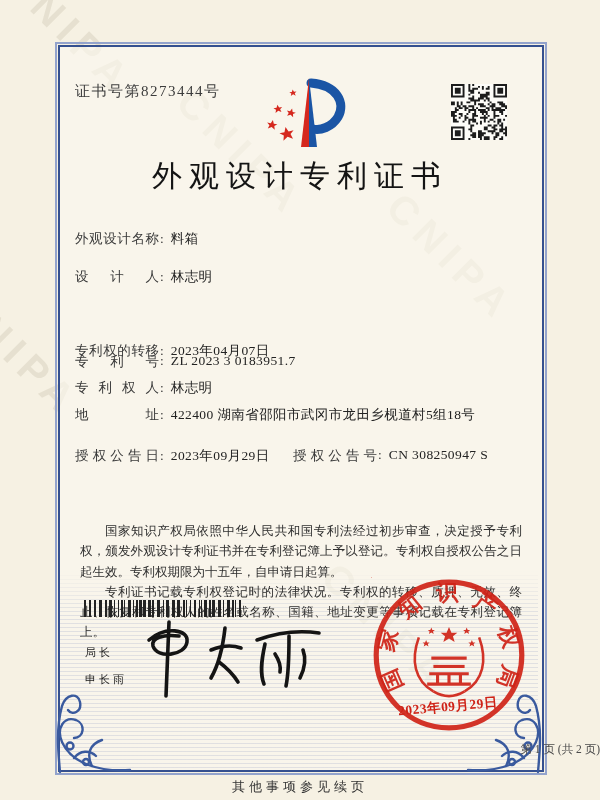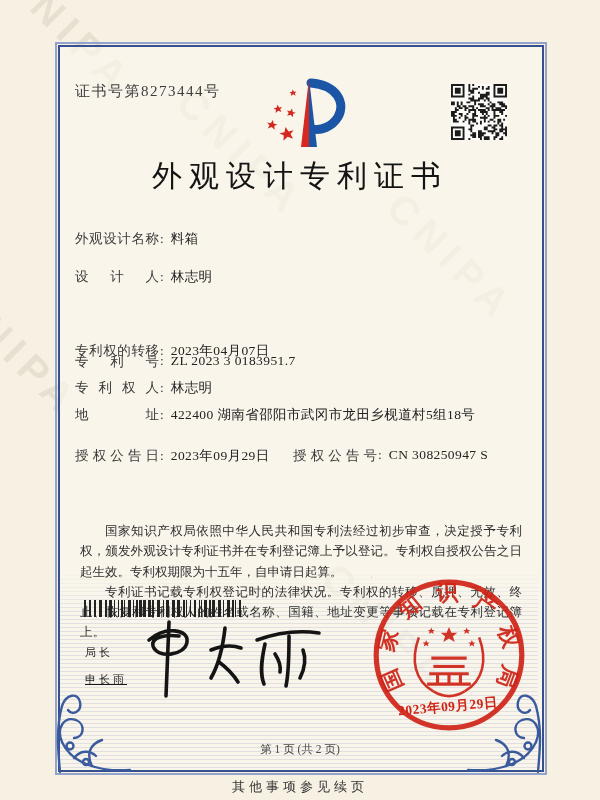--- a/index.html
+++ b/index.html
@@ -30,21 +30,21 @@
   .paras{left:80px;top:481px;width:442px;z-index:5;font-size:12.5px;line-height:1.62;
          text-align:justify;color:#2e2e2e;margin-top:40px;}
   .paras p{margin:0;text-indent:2em;}
   .barcode{left:84px;top:600px;z-index:5;}
   .signer{z-index:5;font-family:"Liberation Sans","DejaVu Sans",sans-serif;
           font-size:11px;letter-spacing:3px;color:#1a1a1a;}
   .signature{left:133px;top:616px;z-index:6;}
   .seal{left:371px;top:577px;z-index:7;}
   .seal-date{left:377px;top:698px;width:142px;text-align:center;z-index:8;
       font-size:13.5px;font-weight:700;color:#cf2317;letter-spacing:0.5px;transform:rotate(-5deg);}
-  .page-note{left:0;top:742px;width:600px;text-align:center;font-size:11.5px;color:#4a4a4a;z-index:5;}
+  .page-note{left:0;top:742px;width:600px;text-align:right;font-size:11.5px;color:#4a4a4a;z-index:5;}
   .cont-note{left:0;top:778px;width:600px;text-align:center;font-size:13px;letter-spacing:4px;color:#333;z-index:5;}
   .ornament{z-index:4;}
 </style>
 </head>
 <body>
 
 <span class="wm" style="left:-12px;top:8px;">CNIPA</span>
 <span class="wm" style="left:160px;top:130px;">CNIPA</span>
 <span class="wm" style="left:370px;top:235px;">CNIPA</span>
 <span class="wm" style="left:-65px;top:330px;">CNIPA</span>
@@ -174,21 +174,21 @@
       <rect x="134" y="0" width="3" height="17"></rect>
       <rect x="139" y="0" width="1" height="17"></rect>
       <rect x="143" y="0" width="3" height="17"></rect>
       <rect x="148" y="0" width="2" height="17"></rect>
       <rect x="151" y="0" width="1" height="17"></rect>
       <rect x="155" y="0" width="2" height="17"></rect>
     </g>
 </svg>
 
 <div class="abs signer" style="left:85px;top:645px;">局长</div>
-<div class="abs signer" style="left:85px;top:672px;text-decoration:underline;">申长雨</div>
+<div class="abs signer" style="left:85px;top:672px;">申长雨</div>
 
 <svg class="abs signature" width="200" height="90" viewBox="0 0 200 90">
   <g fill="none" stroke="#141414" stroke-width="3.6" stroke-linecap="round" stroke-linejoin="round">
     <path d="M36,6 C35,30 34,56 33,80"></path>
     <path d="M16,24 C32,10 56,13 54,26 C52,40 24,43 20,30 C18,22 30,18 46,20"></path>
     <path d="M92,12 C90,30 86,48 78,62"></path>
     <path d="M78,34 C90,29 100,29 108,32"></path>
     <path d="M86,46 C94,52 100,58 105,66"></path>
     <path d="M124,24 C146,16 166,14 186,17"></path>
     <path d="M132,28 C128,46 127,58 131,68"></path>

